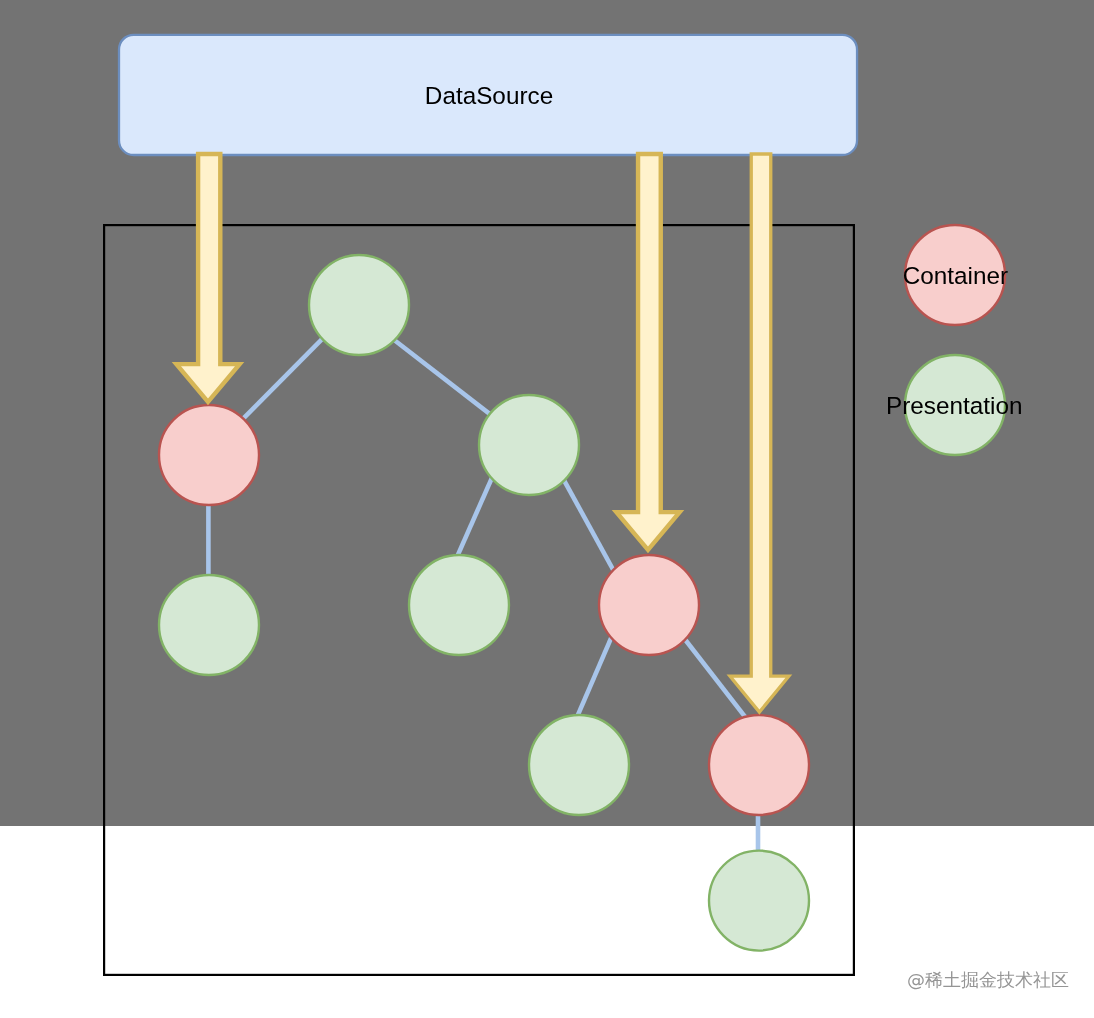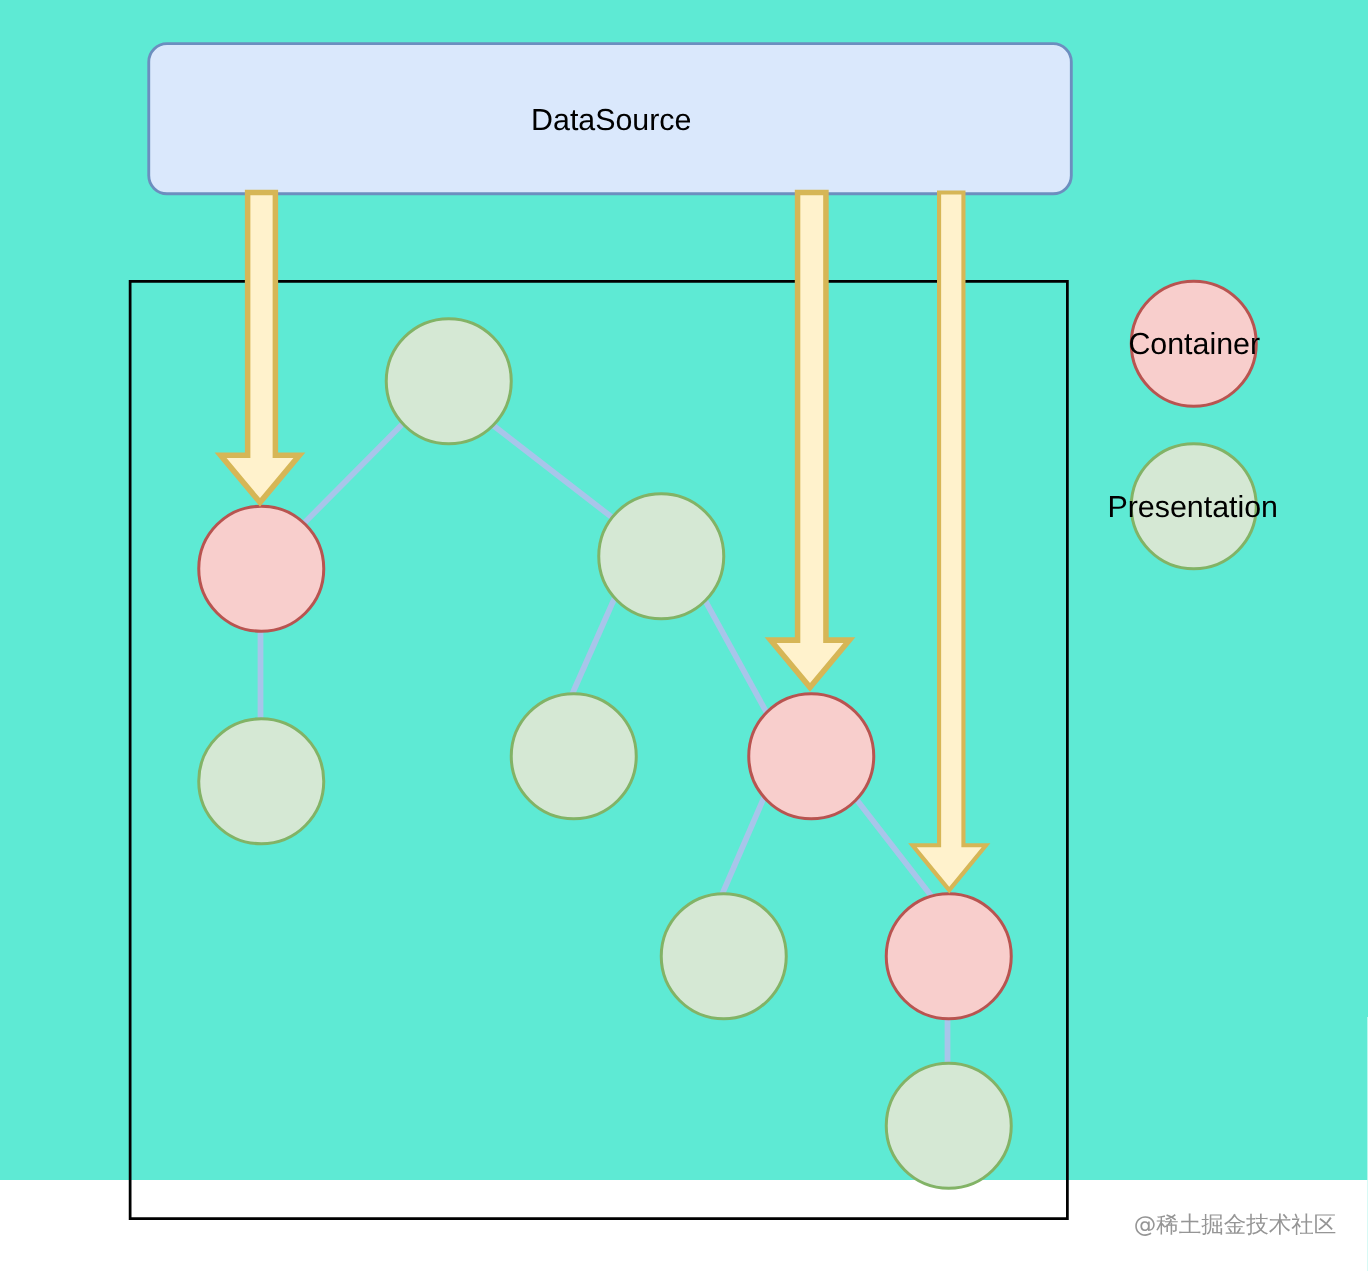--- a/index.html
+++ b/index.html
@@ -1,17 +1,17 @@
 <!DOCTYPE html>
 <html><head>
 <meta charset="utf-8">
 <style>
   html,body{margin:0;padding:0;background:#fff;}
   body{width:1094px;height:1018px;font-family:"Liberation Sans",sans-serif;overflow:hidden;}
-  #stage{position:relative;width:1094px;height:944px;background:#5eead4;}
+  #stage{position:relative;width:1094px;height:826px;background:#737373;}
   svg#canvas{position:absolute;left:0;top:0;}
   svg text{transform:translateZ(0);}
   .nodelabel{font-family:"Liberation Sans",sans-serif;font-size:24.3px;fill:#000;}
   .boxlabel{font-family:"Liberation Sans",sans-serif;font-size:24.3px;fill:#000;}
   .wmark{font-family:"DejaVu Sans",sans-serif;font-size:18px;fill:#959595;}
 </style>
 </head>
 <body>
 
 <div id="stage">

